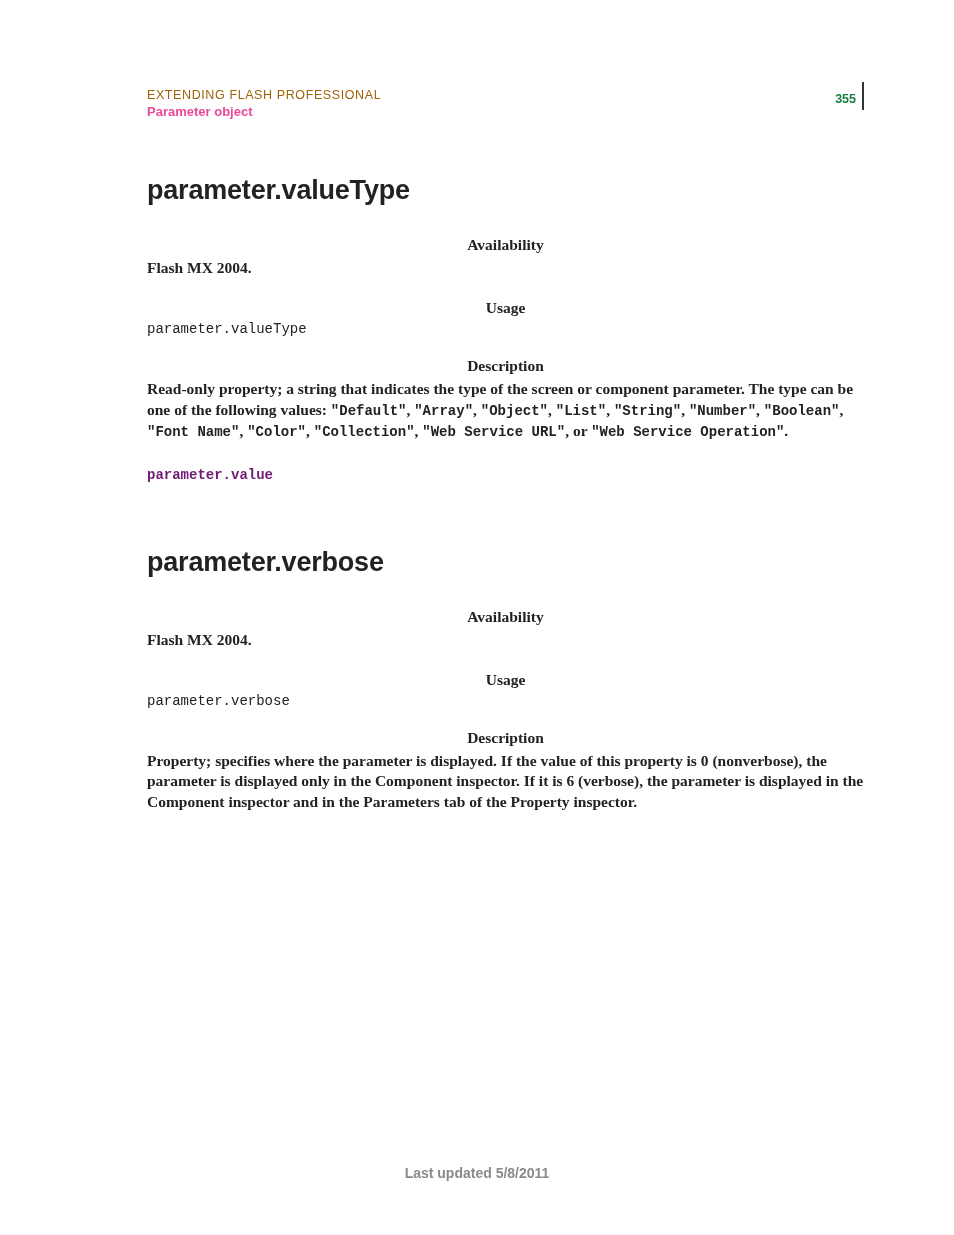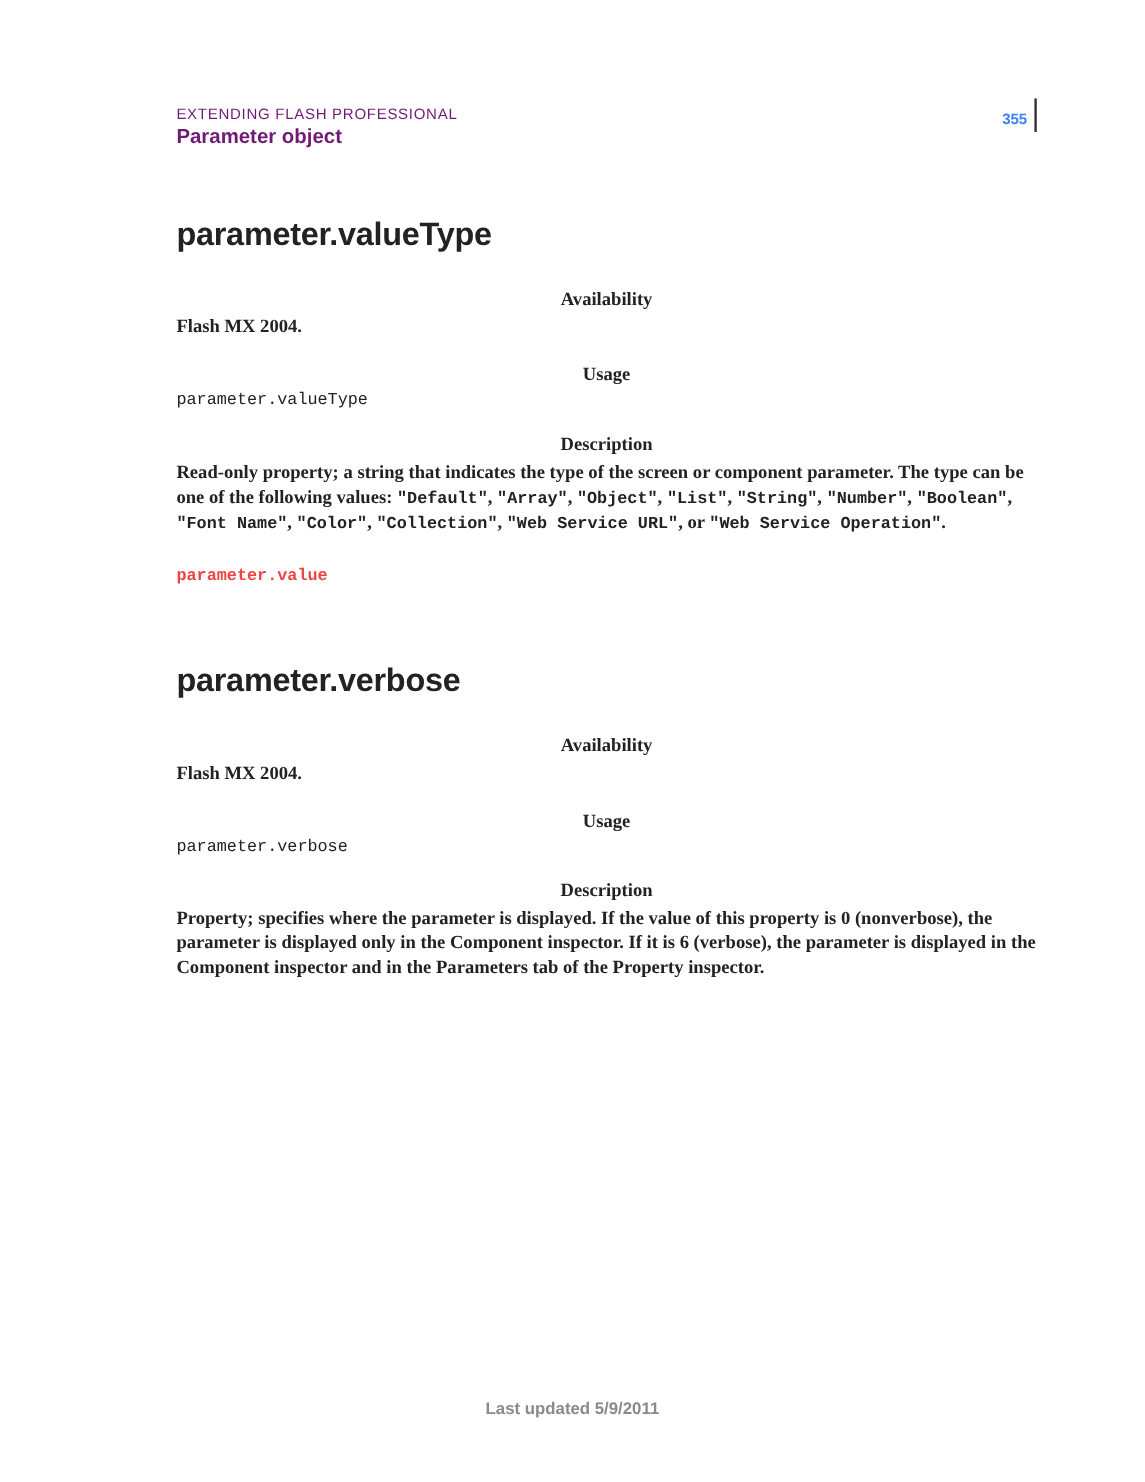--- a/index.html
+++ b/index.html
@@ -18,39 +18,39 @@
     display: flex;
     justify-content: space-between;
     align-items: flex-start;
     margin-bottom: 56px;
   }
   .header-left { }
   .doc-title {
     font-family: "Myriad Pro", Arial, Helvetica, sans-serif;
     font-size: 12.5px;
     letter-spacing: 0.6px;
-    color: #701a75;
+    color: #a16207;
     font-weight: 400;
   }
   .doc-sub {
     font-family: "Myriad Pro", Arial, Helvetica, sans-serif;
-    font-size: 17px;
+    font-size: 13px;
     font-weight: 700;
-    color: #701a75;
+    color: #ec4899;
     margin-top: 2px;
   }
   .page-num-wrap {
     display: flex;
     align-items: center;
   }
   .page-num {
     font-family: "Myriad Pro", Arial, Helvetica, sans-serif;
     font-size: 12.5px;
     font-weight: 700;
-    color: #3b82f6;
+    color: #15803d;
     padding-right: 6px;
   }
   .page-num-bar {
     width: 2px;
     height: 28px;
     background: #333;
     margin-top: -6px;
   }
   h1.entry {
     font-family: "Myriad Pro", Arial, Helvetica, sans-serif;
@@ -82,21 +82,21 @@
   }
   .code-block {
     font-family: "Courier New", Courier, monospace;
     font-size: 14px;
     color: #222;
     margin-bottom: 20px;
   }
   .link {
     font-family: "Courier New", Courier, monospace;
     font-size: 14px;
-    color: #ef4444;
+    color: #701a75;
   }
   .spacer-lg { height: 42px; }
   .footer {
     position: absolute;
     bottom: 54px;
     left: 0;
     width: 100%;
     text-align: center;
     font-family: "Myriad Pro", Arial, Helvetica, sans-serif;
     font-size: 14px;
@@ -146,13 +146,13 @@
   <div class="body-text">Flash MX 2004.</div>
 
   <div class="sec-head">Usage</div>
   <div class="code-block">parameter.verbose</div>
 
   <div class="sec-head">Description</div>
   <div class="body-text">Property; specifies where the parameter is displayed. If the value of this property is 0 (nonverbose), the parameter is displayed only in the Component inspector. If it is 6 (verbose), the parameter is displayed in the Component inspector and in the Parameters tab of the Property inspector.</div>
 
 </div>
 
-<div class="footer">Last updated 5/9/2011</div>
+<div class="footer">Last updated 5/8/2011</div>
 
 </body></html>

